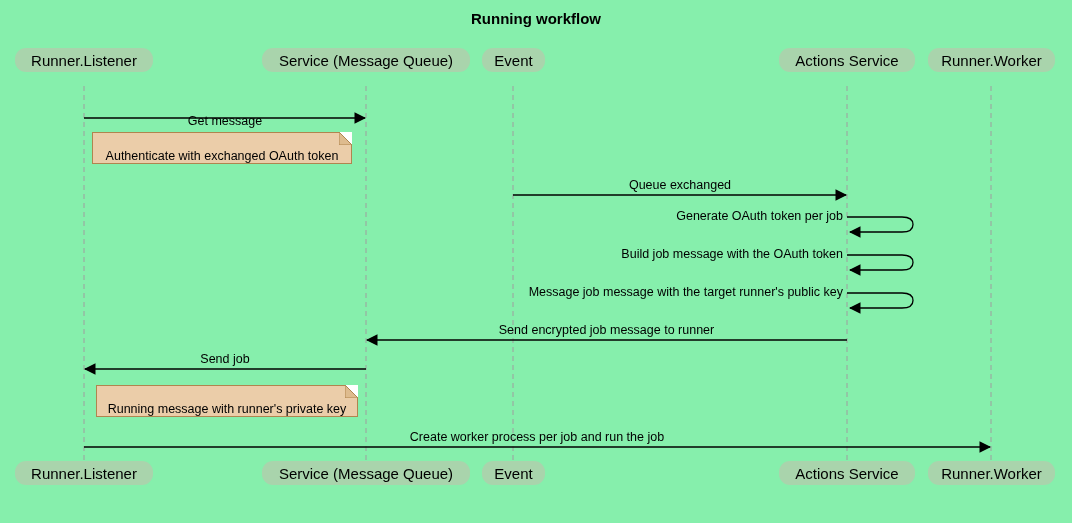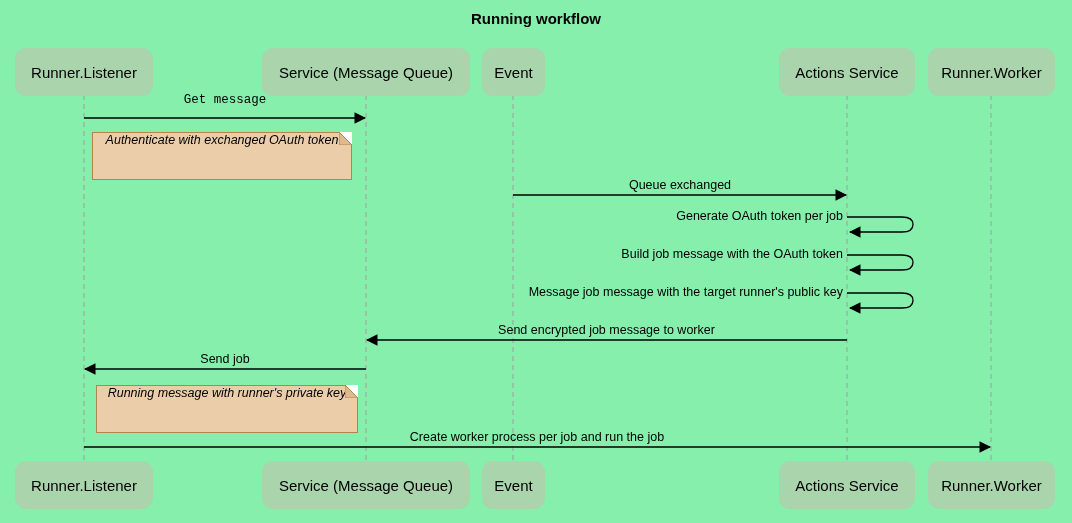--- a/index.html
+++ b/index.html
@@ -1,29 +1,29 @@
 <!DOCTYPE html>
 <html><head>
 <meta charset="utf-8">
 <style>
   html,body{margin:0;padding:0;background:#ffffff;}
   .canvas{position:relative;width:1072px;height:523px;background:#86efac;
           font-family:"Liberation Sans",sans-serif;overflow:hidden;}
   .layer{position:absolute;left:0;top:0;}
   .title{position:absolute;left:0;top:10px;width:1072px;text-align:center;
          font-weight:bold;font-size:15px;color:#000;}
-  .actor{position:absolute;height:48px;background:#A9D4AC;border-radius:11px;
+  .actor{position:absolute;height:24px;background:#A9D4AC;border-radius:11px;
          display:flex;align-items:center;justify-content:center;
          font-size:15px;color:#000;white-space:nowrap;}
   .msg{position:absolute;font-size:12.5px;line-height:15px;color:#000;white-space:nowrap;}
   .msg.center{text-align:center;}
   .msg.right{text-align:right;}
-  .note{position:absolute;height:48px;background:#EBCDA9;border:1px solid #B0854F;
-        box-sizing:border-box;display:flex;align-items:flex-start;justify-content:center;
-        font-size:12.5px;color:#000;white-space:nowrap;font-style:italic;}
+  .note{position:absolute;height:32px;background:#EBCDA9;border:1px solid #B0854F;
+        box-sizing:border-box;display:flex;align-items:flex-end;justify-content:center;
+        font-size:12.5px;color:#000;white-space:nowrap;}
   .fold{position:absolute;top:-1px;right:-1px;display:block;}
 </style>
 </head>
 <body>
 
 <div class="canvas">
 
   <svg class="layer" width="1072" height="523">
     <defs>
       <marker id="arrow" viewBox="0 0 10 10" refX="9" refY="5" markerWidth="9" markerHeight="9" orient="auto">
@@ -56,26 +56,26 @@
   <div class="actor" style="left:482px;top:48px;width:63px;">Event</div>
   <div class="actor" style="left:779px;top:48px;width:136px;">Actions Service</div>
   <div class="actor" style="left:928px;top:48px;width:127px;">Runner.Worker</div>
 
   <div class="actor" style="left:15px;top:461px;width:138px;">Runner.Listener</div>
   <div class="actor" style="left:262px;top:461px;width:208px;">Service (Message Queue)</div>
   <div class="actor" style="left:482px;top:461px;width:63px;">Event</div>
   <div class="actor" style="left:779px;top:461px;width:136px;">Actions Service</div>
   <div class="actor" style="left:928px;top:461px;width:127px;">Runner.Worker</div>
 
-  <div class="msg center" style="left:84px;top:93px;width:282px;font-family:Liberation Mono, monospace;">Get message</div>
+  <div class="msg center" style="left:84px;top:114px;width:282px;">Get message</div>
   <div class="msg center" style="left:513px;top:178px;width:334px;">Queue exchanged</div>
   <div class="msg right" style="left:400px;top:247px;width:443px;">Build job message with the OAuth token</div>
   <div class="msg right" style="left:400px;top:209px;width:443px;">Generate OAuth token per job</div>
   <div class="msg right" style="left:400px;top:285px;width:443px;">Message job message with the target runner's public key</div>
-  <div class="msg center" style="left:366px;top:323px;width:481px;">Send encrypted job message to worker</div>
+  <div class="msg center" style="left:366px;top:323px;width:481px;">Send encrypted job message to runner</div>
   <div class="msg center" style="left:84px;top:430px;width:906px;">Create worker process per job and run the job</div>
   <div class="msg center" style="left:84px;top:352px;width:282px;">Send job</div>
 
   <div class="note" style="left:92px;top:132px;width:260px;">
     <span>Authenticate with exchanged OAuth token</span>
     <svg class="fold" width="13" height="13">
       <polygon points="0,0 13,0 13,13" fill="#ffffff"></polygon>
       <polygon points="0,0 13,13 0,13" fill="#DEBB8E" stroke="#B0854F" stroke-width="1"></polygon>
     </svg>
   </div>

